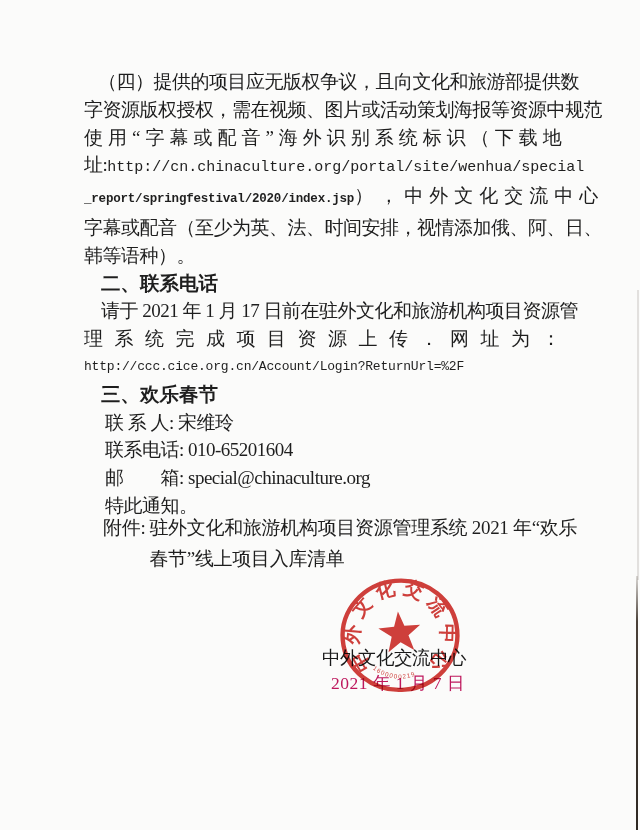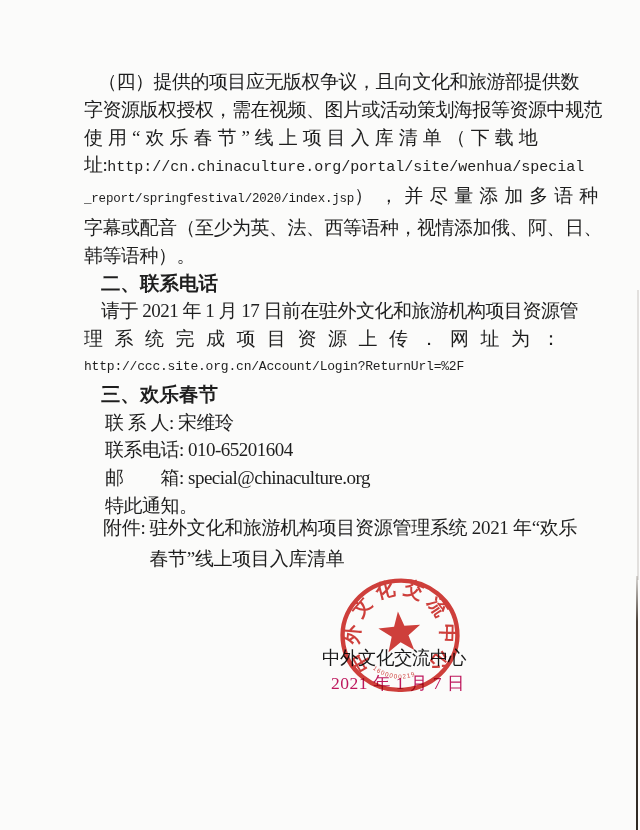--- a/index.html
+++ b/index.html
@@ -18,21 +18,21 @@
   }
   .line{white-space:nowrap;}
   .ind{text-indent:14px;}
   .ind17{text-indent:17px;}
   .ind20{text-indent:21px;}
   .heading{font-family:"Liberation Sans", sans-serif;font-weight:700;font-size:19.5px;text-indent:17px;letter-spacing:0;}
   .spread{letter-spacing:5px;}
   .spread2{letter-spacing:6px;}
   .spread-wide{letter-spacing:11.5px;}
   .mono{font-family:"Liberation Mono", monospace;font-size:15px;letter-spacing:0;}
-  .mono-sm{font-family:"Liberation Mono", monospace;font-size:12.5px;letter-spacing:-0.2px;}
+  .mono-sm{font-family:"Liberation Mono", monospace;font-size:12.5px;letter-spacing:-0.2px;font-weight:bold;}
   .mono-md{font-family:"Liberation Mono", monospace;font-size:13px;letter-spacing:-0.2px;}
   
   .attachment{
     position:absolute;left:103px;top:512px;width:480px;
     display:flex;font-size:19px;line-height:31px;letter-spacing:-0.3px;
   }
   .att-label{flex:0 0 auto;margin-right:4px;}
   
   .sig-org{position:absolute;left:322px;top:645px;font-size:18.5px;letter-spacing:-0.5px;color:#1a1a1a;white-space:nowrap;}
   .sig-date{position:absolute;left:331px;top:671px;font-size:17.5px;letter-spacing:0.5px;color:#be185d;white-space:nowrap;}
@@ -55,29 +55,29 @@
   }
 </style>
 </head>
 <body>
 
 <div class="page">
 
   <div class="body-text">
     <div class="line ind">（四）提供的项目应无版权争议，且向文化和旅游部提供数</div>
     <div class="line">字资源版权授权，需在视频、图片或活动策划海报等资源中规范</div>
-    <div class="line spread">使用“欢乐春节”线上项目入库清单（下载地</div>
+    <div class="line spread">使用“字幕或配音”海外识别系统标识（下载地</div>
     <div class="line"><span>址:</span><span class="mono">http://cn.chinaculture.org/portal/site/wenhua/special</span></div>
-    <div class="line"><span class="mono-sm">_report/springfestival/2020/index.jsp</span><span class="spread2">），并尽量添加多语种</span></div>
-    <div class="line">字幕或配音（至少为英、法、西等语种，视情添加俄、阿、日、</div>
+    <div class="line"><span class="mono-sm">_report/springfestival/2020/index.jsp</span><span class="spread2">），中外文化交流中心</span></div>
+    <div class="line">字幕或配音（至少为英、法、时间安排，视情添加俄、阿、日、</div>
     <div class="line">韩等语种）。</div>
     <div class="line heading">二、联系电话</div>
     <div class="line ind17">请于 2021 年 1 月 17 日前在驻外文化和旅游机构项目资源管</div>
     <div class="line spread-wide">理系统完成项目资源上传．网址为：</div>
-    <div class="line mono-md">http://ccc.site.org.cn/Account/Login?ReturnUrl=%2F</div>
+    <div class="line mono-md">http://ccc.cice.org.cn/Account/Login?ReturnUrl=%2F</div>
     <div class="line heading">三、欢乐春节</div>
     <div class="line ind20">联 系 人: 宋维玲</div>
     <div class="line ind20">联系电话: 010-65201604</div>
     <div class="line ind20">邮　　箱: special@chinaculture.org</div>
     <div class="line ind20">特此通知。</div>
   </div>
 
   <div class="attachment">
     <span class="att-label">附件:</span>
     <div>

